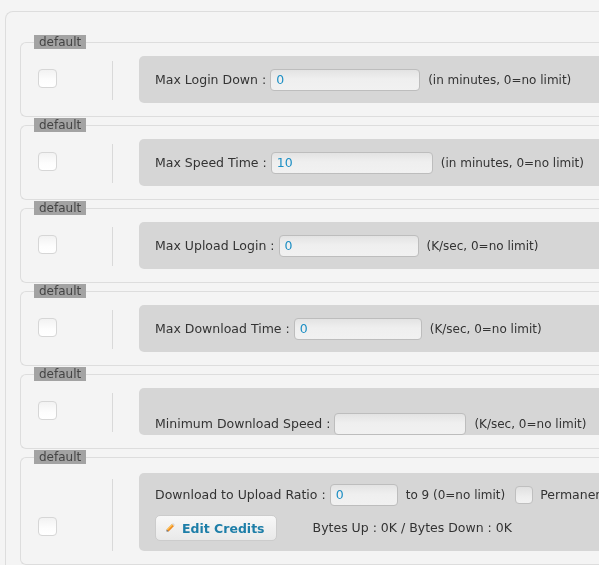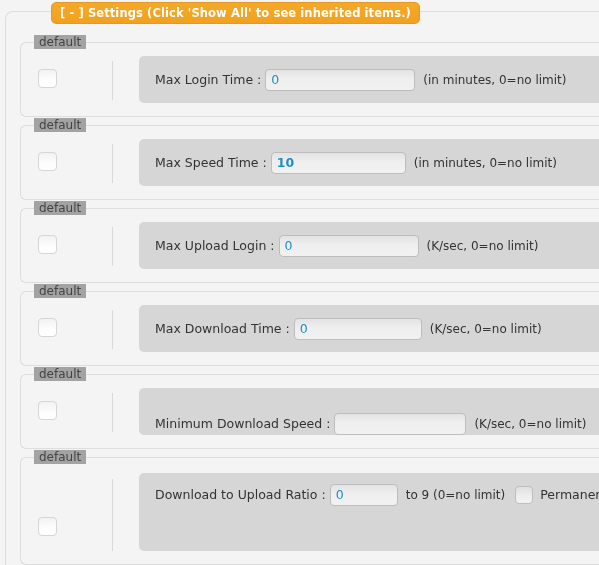--- a/index.html
+++ b/index.html
@@ -195,43 +195,42 @@
     margin-left: 36px;
     vertical-align: middle;
     font-weight: normal;
   }
 </style>
 </head>
 <body>
 
 <div id="settings-fieldset">
 
-  <div id="settings-legend">[ - ] Settings (Click 'Show All' to see inherited items.)</div>
 
   <div class="setting-group" style="top:30px; height:75px;">
     <div class="setting-legend">default</div>
     <div class="row-inner">
       <div class="enable-box" style="top:26px;"></div>
       <div class="divider" style="top:18px; height:39px;"></div>
       <div class="panel" style="top:13px; height:47px;">
         <div class="field-line" style="top:12px;">
-          <span class="field-label">Max Login Time :</span><input class="text-field" type="text" style="width: 150px;" value="0"><span class="hint">(in minutes, 0=no limit)</span>
+          <span class="field-label">Max Login Down :</span><input class="text-field" type="text" style="width: 150px;" value="0"><span class="hint">(in minutes, 0=no limit)</span>
         </div>
       </div>
     </div>
   </div>
 
   <div class="setting-group" style="top:113px; height:75px;">
     <div class="setting-legend">default</div>
     <div class="row-inner">
       <div class="enable-box" style="top:26px;"></div>
       <div class="divider" style="top:18px; height:39px;"></div>
       <div class="panel" style="top:13px; height:47px;">
         <div class="field-line" style="top:12px;">
-          <span class="field-label">Max Speed Time :</span><input class="text-field" type="text" style="width: 135px; font-weight: bold;" value="10"><span class="hint">(in minutes, 0=no limit)</span>
+          <span class="field-label">Max Speed Time :</span><input class="text-field" type="text" style="width: 162px;" value="10"><span class="hint">(in minutes, 0=no limit)</span>
         </div>
       </div>
     </div>
   </div>
 
   <div class="setting-group" style="top:196px; height:75px;">
     <div class="setting-legend">default</div>
     <div class="row-inner">
       <div class="enable-box" style="top:26px;"></div>
       <div class="divider" style="top:18px; height:39px;"></div>
@@ -273,18 +272,32 @@
     <div class="setting-legend">default</div>
     <div class="row-inner">
       <div class="enable-box" style="top:59px;"></div>
       <div class="divider" style="top:21px; height:72px;"></div>
       <div class="panel" style="top:15px; height:78px;">
 
         <div class="field-line" style="top:10px;">
           <span class="field-label">Download to Upload Ratio :</span><input class="text-field" type="text" style="width: 68px;" value="0"><span class="hint">to 9 (0=no limit)</span><span class="inline-check"></span><span class="perm-label">Permanent Ratio</span>
         </div>
 
+        <div class="field-line" style="top:42px;">
+          <span class="btn">
+            <span class="pencil-icon">
+              <svg viewBox="0 0 14 14" width="14" height="14" xmlns="http://www.w3.org/2000/svg">
+                <g transform="rotate(-45 7 7)">
+                  <rect x="2.2" y="5.6" width="7.6" height="2.9" fill="#f08a1c"></rect>
+                  <rect x="2.2" y="5.6" width="7.6" height="1.3" fill="#fbc55e"></rect>
+                  <rect x="9.8" y="5.6" width="1.5" height="2.9" fill="#d9d9d9"></rect>
+                  <polygon points="0.6,7.05 2.2,5.6 2.2,8.5" fill="#555555"></polygon>
+                </g>
+              </svg>
+            </span><span class="btn-label">Edit Credits</span>
+          </span><span class="credits-text">Bytes Up : 0K / Bytes Down : 0K</span>
+        </div>
 
       </div>
     </div>
   </div>
 
 </div>
 
 </body></html>

